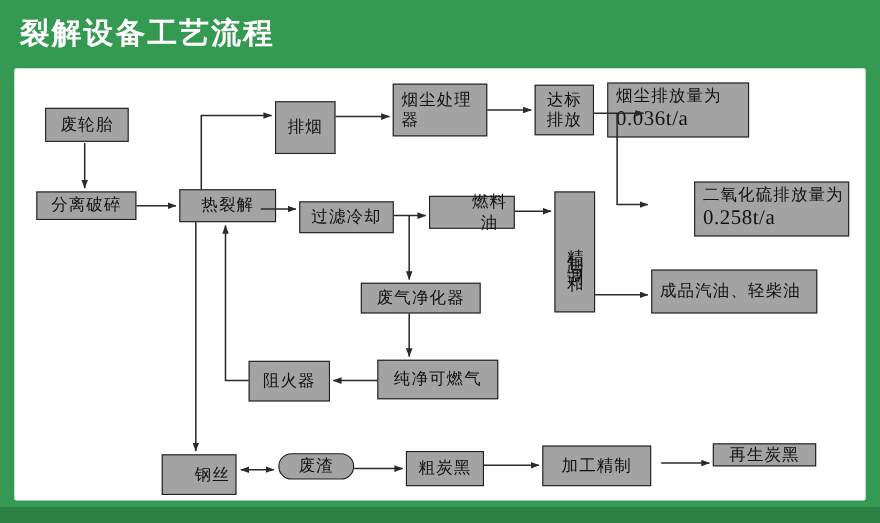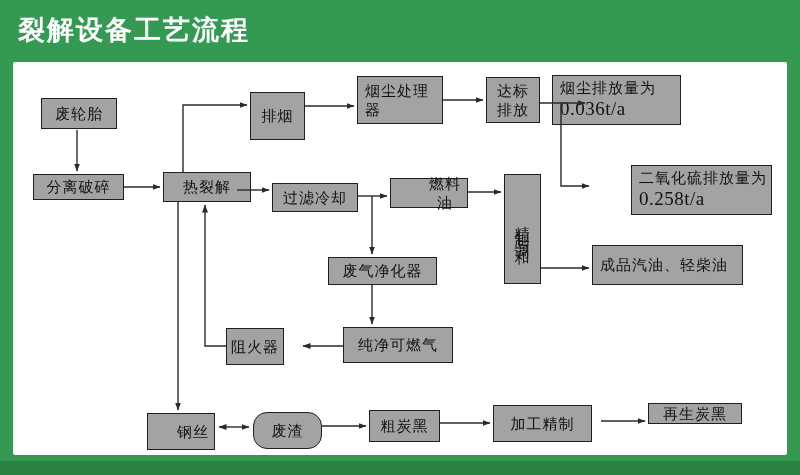--- a/index.html
+++ b/index.html
@@ -89,27 +89,27 @@
     </div>
     <div class="node left" style="left: 592px; top: 245px; width: 151px; height: 40px;">
       <div class="label">成品汽油、轻柴油</div>
     </div>
     <div class="node center" style="left: 328px; top: 257px; width: 109px; height: 28px;">
       <div class="label">废气净化器</div>
     </div>
     <div class="node center" style="left: 343px; top: 327px; width: 110px; height: 36px;">
       <div class="label">纯净可燃气</div>
     </div>
-    <div class="node center" style="left: 226px; top: 328px; width: 58px; height: 37px;">
+    <div class="node center" style="left: 226px; top: 328px; width: 74px; height: 37px;">
       <div class="label">阻火器</div>
     </div>
     <div class="node center" style="left: 147px; top: 413px; width: 68px; height: 37px; padding-left: 24px;">
       <div class="label">钢丝</div>
     </div>
-    <div class="node center" style="left: 253px; top: 412px; width: 69px; height: 37px; border-radius: 14px;">
+    <div class="node center" style="left: 253px; top: 412px; width: 69px; height: 24px; border-radius: 14px;">
       <div class="label">废渣</div>
     </div>
     <div class="node center" style="left: 369px; top: 410px; width: 71px; height: 32px;">
       <div class="label">粗炭黑</div>
     </div>
     <div class="node center" style="left: 493px; top: 405px; width: 99px; height: 37px;">
       <div class="label">加工精制</div>
     </div>
     <div class="node center" style="left: 648px; top: 403px; width: 94px; height: 21px;">
       <div class="label">再生炭黑</div>

